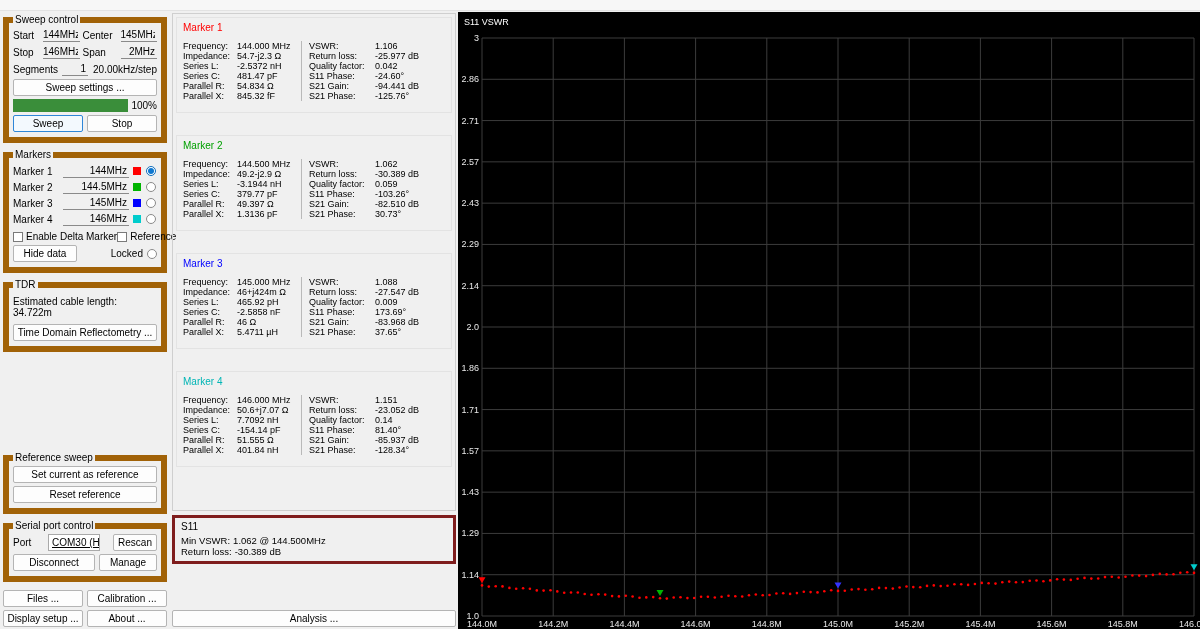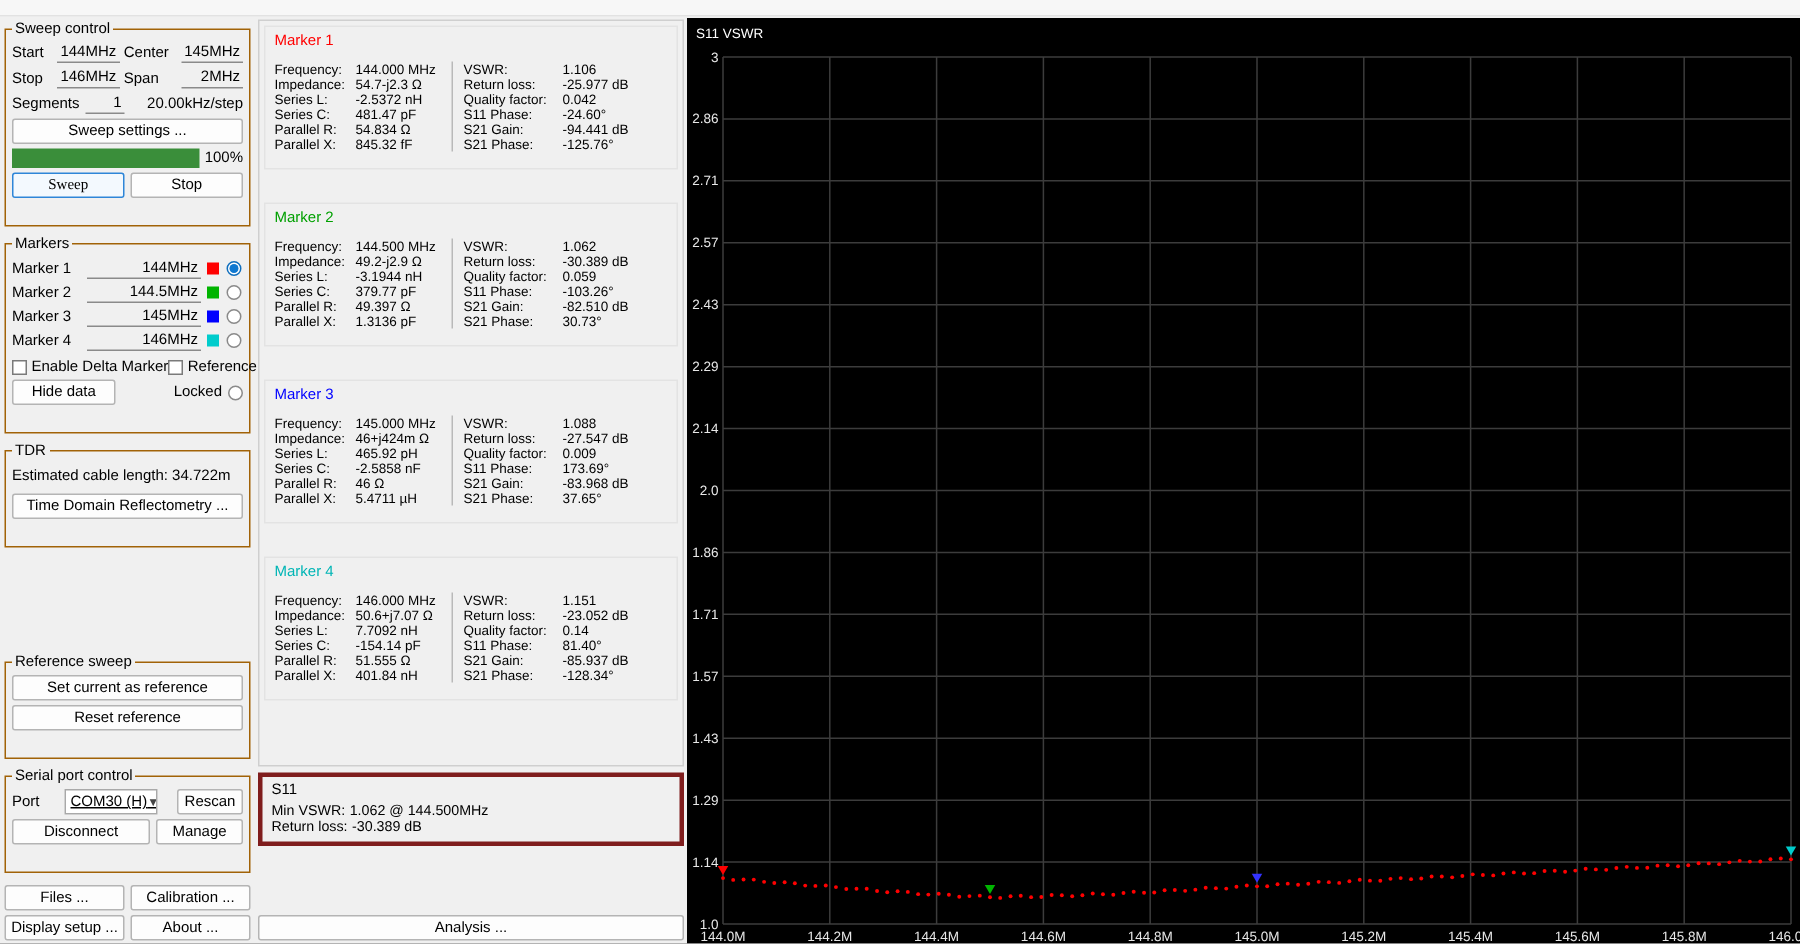--- a/index.html
+++ b/index.html
@@ -6,41 +6,41 @@
   html, body {
     width: 1200px; height: 629px; overflow: hidden;
     background: #f0f0f0; color: #000;
     font-family: "Liberation Sans", sans-serif; font-size: 10px;
   }
   .topbar { height: 11px; background: #f7f7f7; border-bottom: 1px solid #e2e2e2; }
   .main { display: flex; height: 618px; }
 
   
   .left-panel { width: 170px; padding: 2px 3px; display: flex; flex-direction: column; }
-  fieldset { border: 1px solid #a16207; margin: 1px 0 5px; padding: 3px 4px 18px; min-width: 0; }
+  fieldset { border: 6px solid #a16207; margin: 1px 0 5px; padding: 3px 4px 5px; min-width: 0; }
   legend { padding: 0 2px; font-size: 10px; color: #000; }
   .row { margin-bottom: 3px; }
   .grid-freq { display: grid; grid-template-columns: 27px 1fr 35px 1fr; gap: 3px; align-items: center; }
   .grid-seg  { display: grid; grid-template-columns: 46px 26px 1fr; gap: 3px; align-items: center; }
   .grid-2    { display: grid; grid-template-columns: 1fr 1fr; gap: 4px; }
   .grid-port { display: grid; grid-template-columns: 22px 1fr 44px; gap: 13px; align-items: center; }
   .grid-disc { display: grid; grid-template-columns: 1fr 58px; gap: 4px; }
   .step-label { text-align: right; white-space: nowrap; }
   .tinput {
     border: none; border-bottom: 1px solid #8a8a8a; background: transparent;
     font-family: inherit; font-size: 10px; height: 14px; width: 100%;
     text-align: right; padding-right: 2px;
   }
   .btn {
     display: block; width: 100%; height: 17px; line-height: 15px;
     background: #fdfdfd; border: 1px solid #b4b4b4; border-radius: 2px;
     font-family: inherit; font-size: 10px; text-align: center; color: #000; cursor: pointer;
     white-space: nowrap; overflow: hidden;
   }
-  .btn.primary { border-color: #2e86d8; background: #f3f9fe; font-family: Liberation Serif, serif; }
+  .btn.primary { border-color: #2e86d8; background: #f3f9fe; }
   .progress-row { display: flex; align-items: center; gap: 3px; }
   .progress-fill { flex: 1; height: 13px; }
   .marker-row { display: grid; grid-template-columns: 46px 1fr 9px 11px; gap: 4px; align-items: center; height: 16px; }
   .msquare { width: 8px; height: 8px; display: inline-block; }
   .radio { width: 10px; height: 10px; border-radius: 50%; border: 1px solid #8a8a8a; background: #fff; display: inline-block; }
   .radio.sel { border-color: #0f6ebd; }
   .radio.sel::after { content: ""; display: block; width: 6px; height: 6px; border-radius: 50%; background: #0f78d0; margin: 1px; }
   .checkbox { width: 10px; height: 10px; border: 1px solid #7a7a7a; background: #fff; display: inline-block; flex: 0 0 auto; }
   .cb-row { display: flex; justify-content: space-between; align-items: center; }
   .cb-group { display: flex; align-items: center; gap: 3px; white-space: nowrap; }

